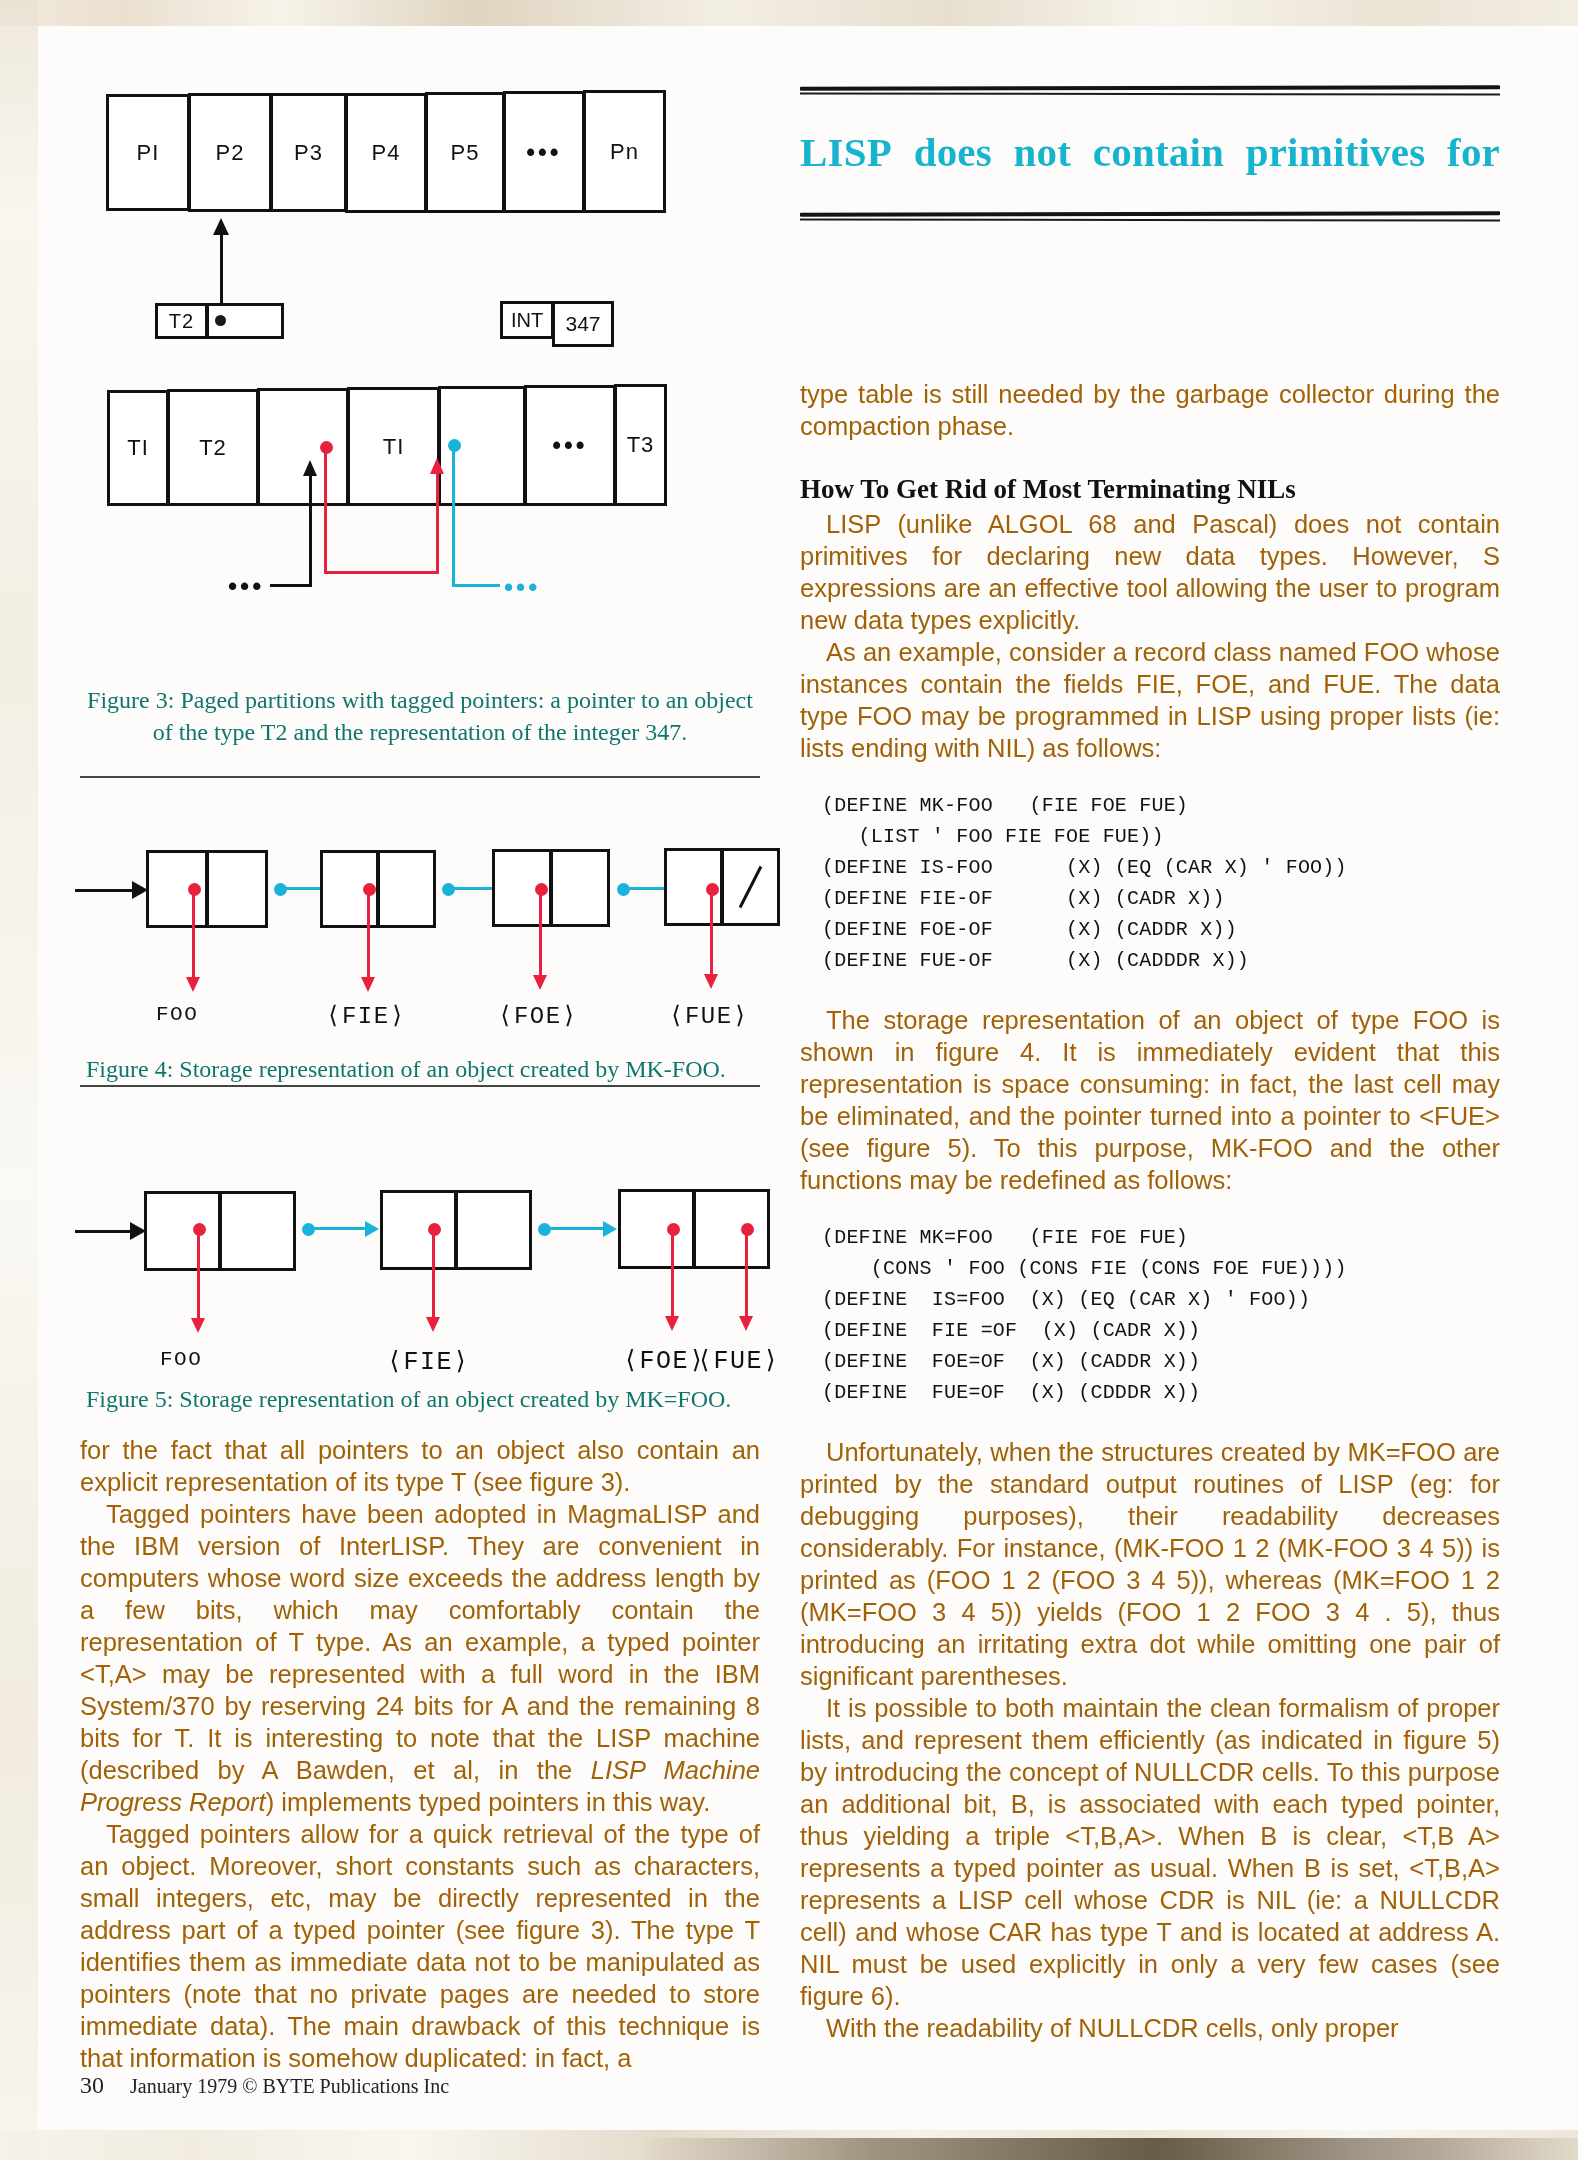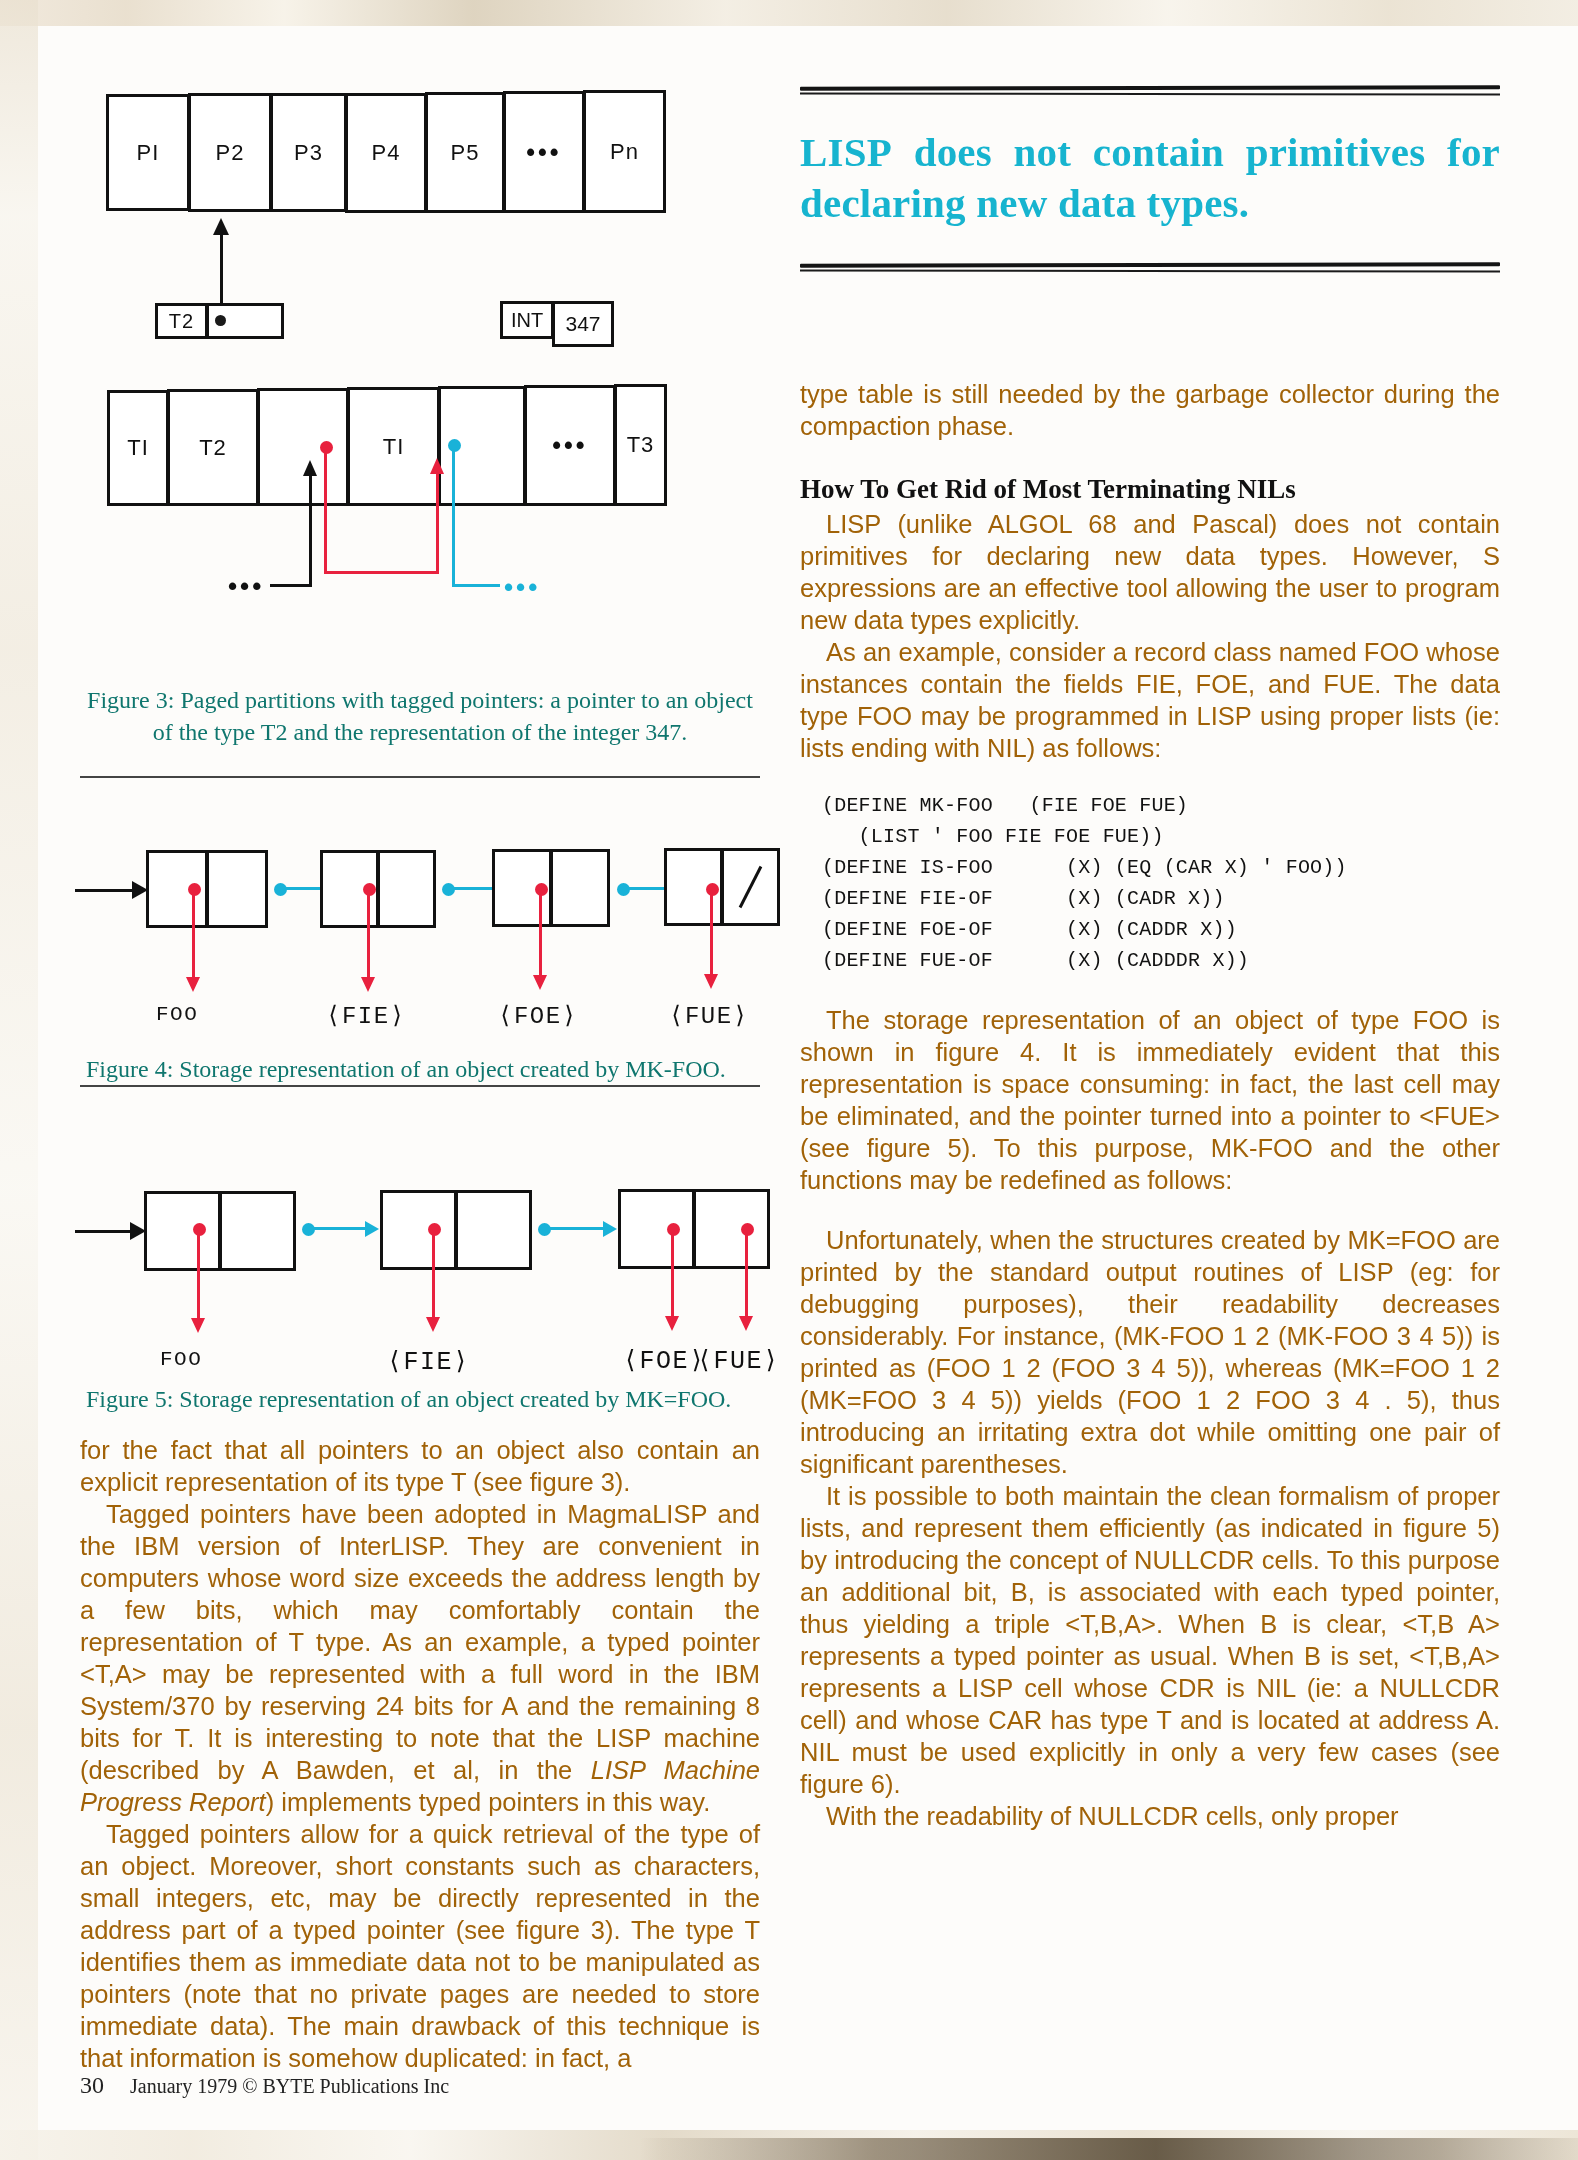--- a/index.html
+++ b/index.html
@@ -300,21 +300,20 @@
       </div>
     <div class="pullquote">
       <span class="ln j" style="display:flex;justify-content:space-between;">
           <span>LISP</span>
           <span>does</span>
           <span>not</span>
           <span>contain</span>
           <span>primitives</span>
           <span>for</span>
         </span>
-      <span class="ln">declaring new data types.</span>
     </div>
     <div class="rule-double">
         <div class="r1"></div>
         <div class="r2"></div>
       </div>
   </div>
 
   <div class="col-right" style="top:378px;">
     <div class="body-text">
       <p class="noindent">type table is still needed by the garbage collector during the compaction phase.</p>
@@ -331,20 +330,26 @@
    (LIST ' FOO FIE FOE FUE))
 (DEFINE IS-FOO      (X) (EQ (CAR X) ' FOO))
 (DEFINE FIE-OF      (X) (CADR X))
 (DEFINE FOE-OF      (X) (CADDR X))
 (DEFINE FUE-OF      (X) (CADDDR X))</div>
 
     <div class="body-text" style="margin-top:28px;">
       <p>The storage representation of an object of type FOO is shown in figure 4. It is immediately evident that this representation is space consuming: in fact, the last cell may be eliminated, and the pointer turned into a pointer to &lt;FUE&gt; (see figure 5). To this purpose, MK-FOO and the other functions may be redefined as follows:</p>
     </div>
 
+    <div class="code">(DEFINE MK=FOO   (FIE FOE FUE)
+    (CONS ' FOO (CONS FIE (CONS FOE FUE))))
+(DEFINE  IS=FOO  (X) (EQ (CAR X) ' FOO))
+(DEFINE  FIE =OF  (X) (CADR X))
+(DEFINE  FOE=OF  (X) (CADDR X))
+(DEFINE  FUE=OF  (X) (CDDDR X))</div>
 
     <div class="body-text" style="margin-top:28px;">
       <p>Unfortunately, when the structures created by MK=FOO are printed by the standard output routines of LISP (eg: for debugging purposes), their readability decreases considerably. For instance, (MK-FOO 1 2 (MK-FOO 3 4 5)) is printed as (FOO 1 2 (FOO 3 4 5)), whereas (MK=FOO 1 2 (MK=FOO 3 4 5)) yields (FOO 1 2 FOO 3 4 . 5), thus introducing an irritating extra dot while omitting one pair of significant parentheses.</p>
       <p>It is possible to both maintain the clean formalism of proper lists, and represent them efficiently (as indicated in figure 5) by introducing the concept of NULLCDR cells. To this purpose an additional bit, B, is associated with each typed pointer, thus yielding a triple &lt;T,B,A&gt;. When B is clear, &lt;T,B A&gt; represents a typed pointer as usual. When B is set, &lt;T,B,A&gt; represents a LISP cell whose CDR is NIL (ie: a NULLCDR cell) and whose CAR has type T and is located at address A. NIL must be used explicitly in only a very few cases (see figure 6).</p>
       <p>With the readability of NULLCDR cells, only proper</p>
     </div>
   </div>
 
   <div class="footer">
     <span class="pg">30</span><span>January 1979 © BYTE Publications Inc</span>

